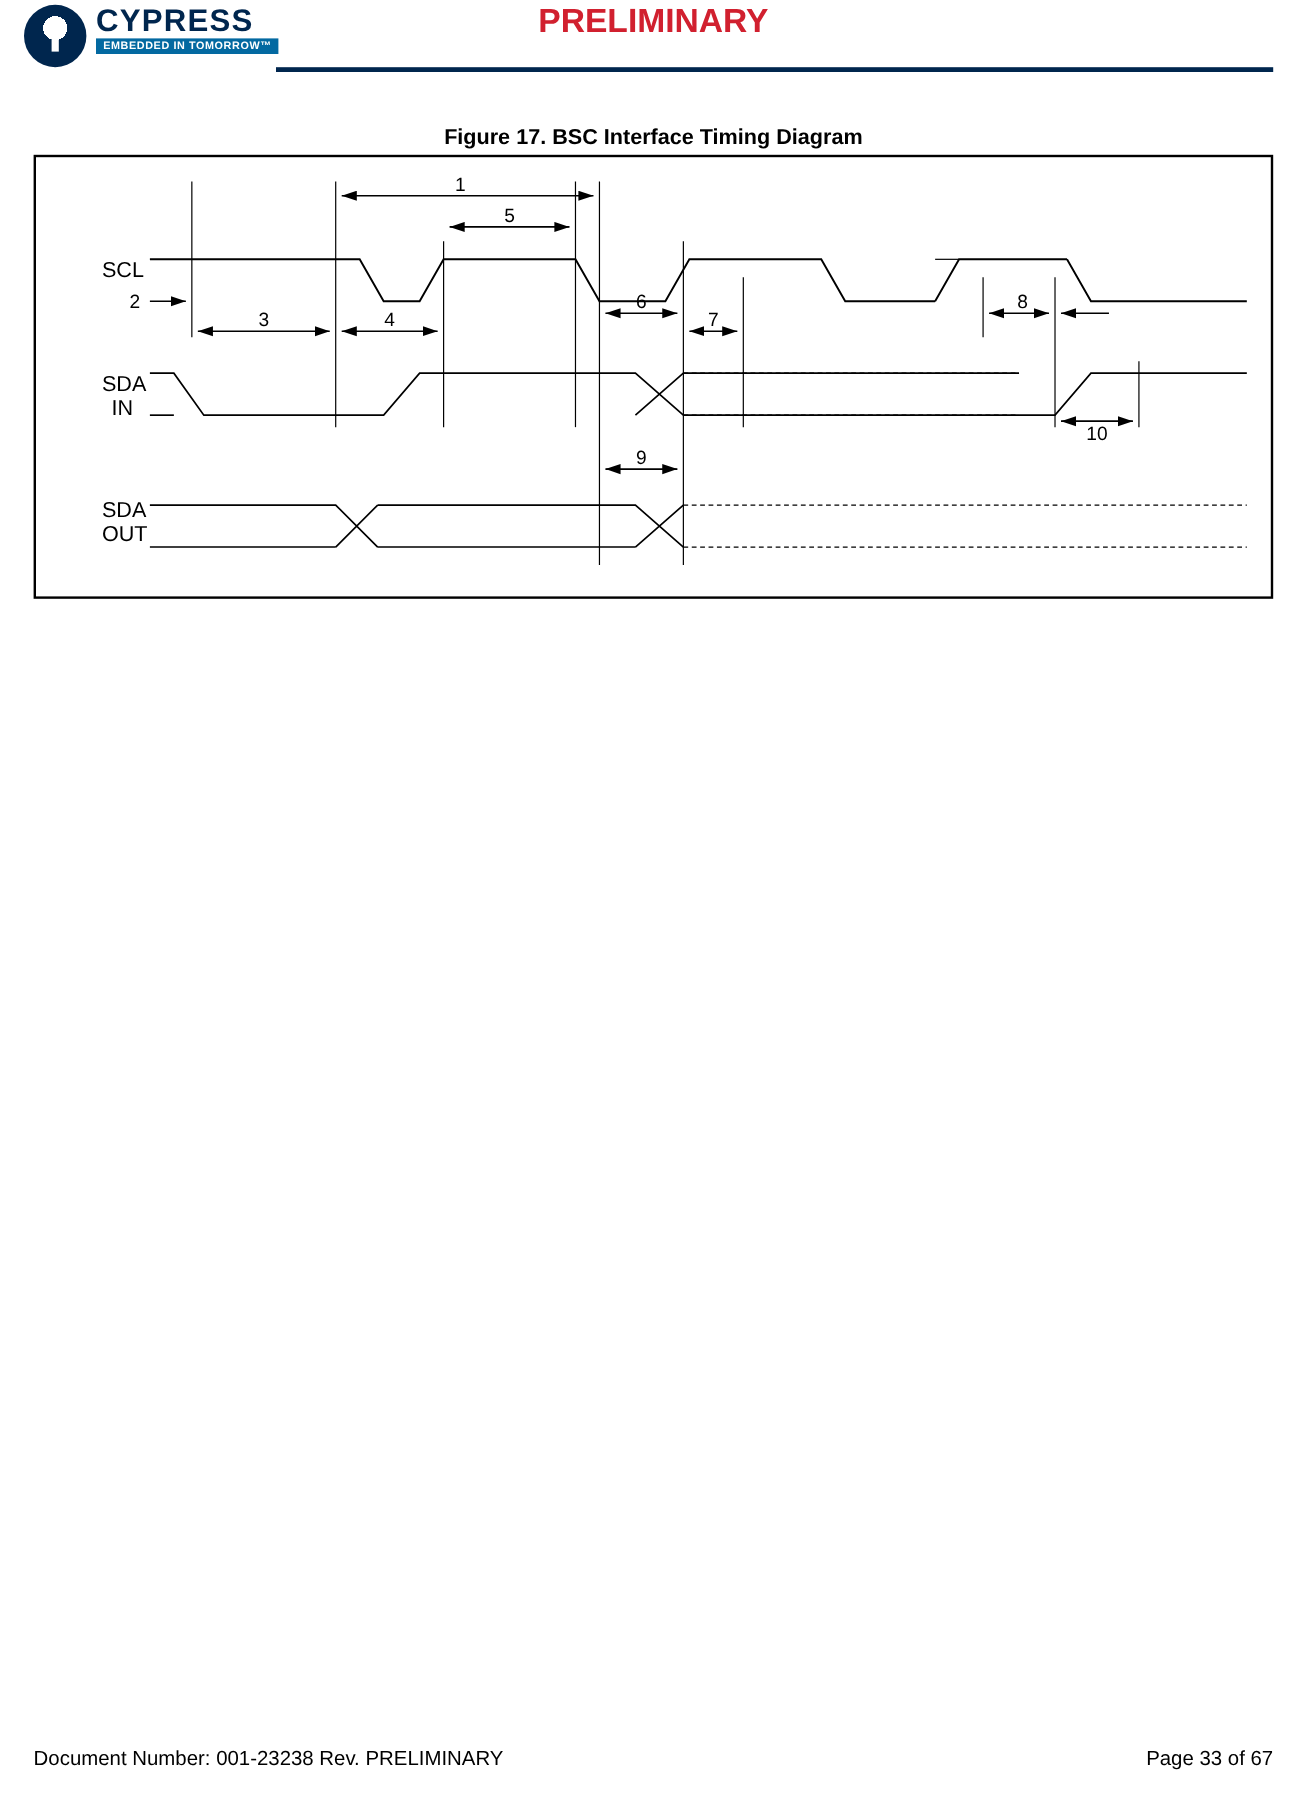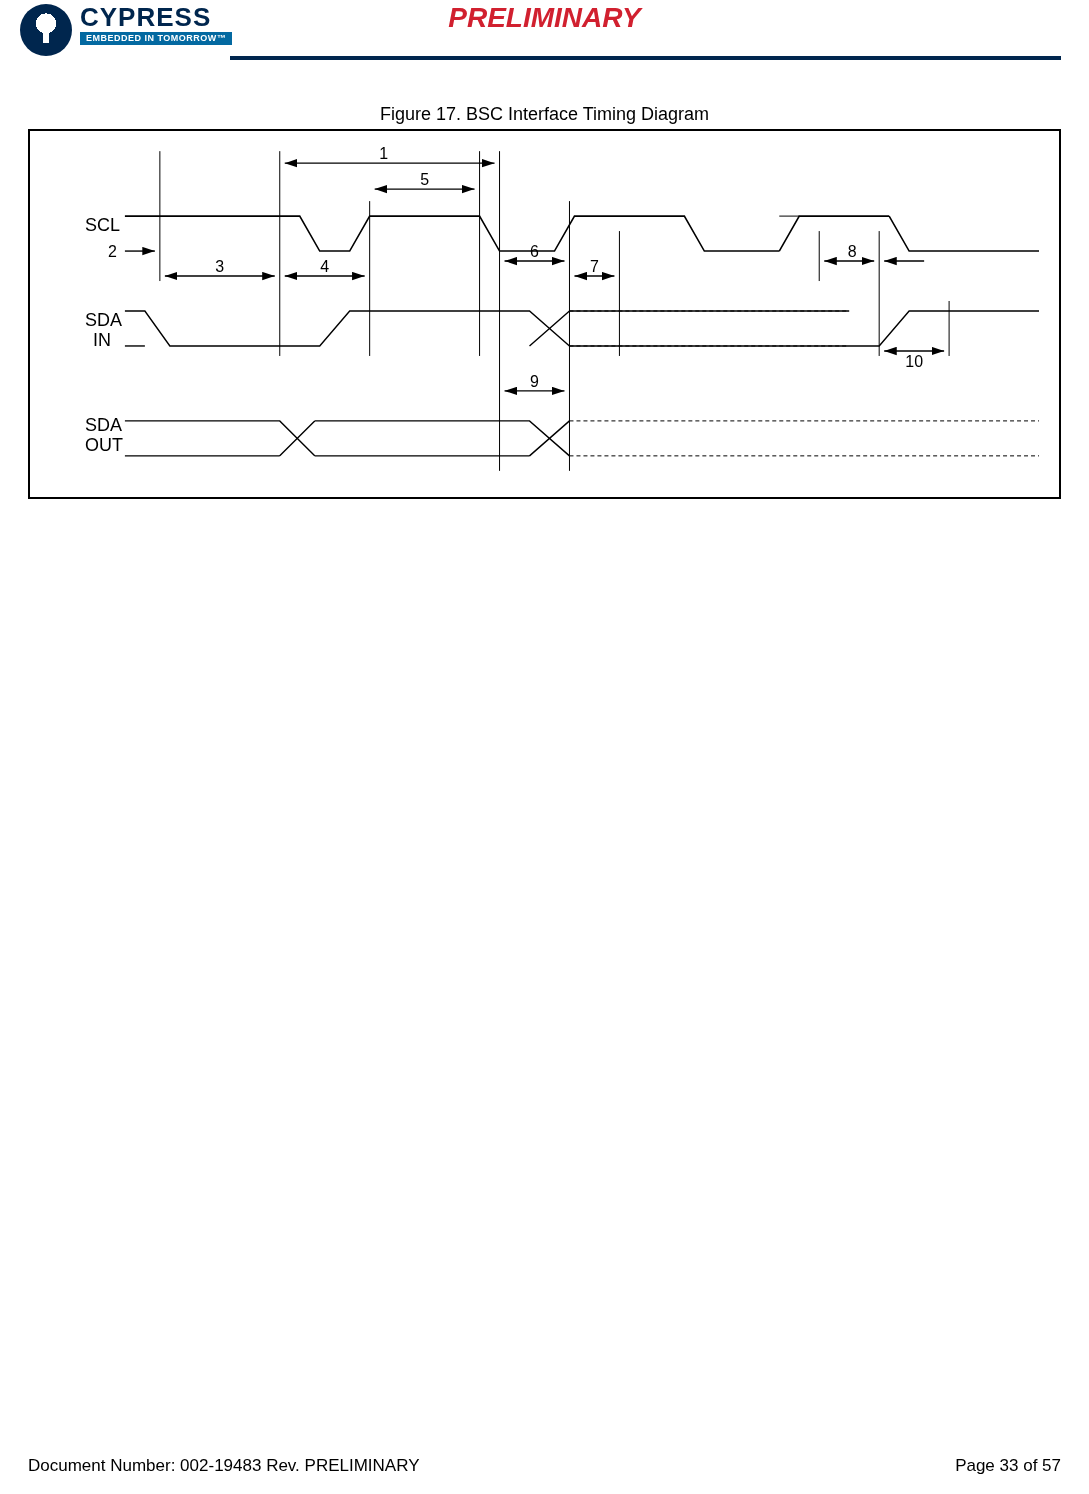--- a/index.html
+++ b/index.html
@@ -76,21 +76,20 @@
   .header-center {
     position: absolute;
     left: 0; right: 0;
     top: 2px;
     text-align: center;
     pointer-events: none;
   }
   .header-center span {
     font-size: 28px;
     font-weight: 700;
-    font-style: italic;
     color: #d1202f;
     pointer-events: none;
   }
   .header-right {
     margin-left: auto;
     font-size: 26px;
     font-weight: 800;
     color: #000;
     padding-top: 2px;
   }
@@ -99,21 +98,21 @@
     border-top: 4px solid #00264e;
     margin: 0;
     margin-left: 230px;
     margin-right: 28px;
     margin-top: -12px;
   }
 
   
   .figure-caption {
     text-align: center;
-    font-weight: 400;
+    font-weight: 700;
     font-size: 18px;
     margin-top: 44px;
   }
   .figure-box {
     margin: 4px 28px 0 28px;
     border: 2px solid #000;
     height: 370px;
     position: relative;
     box-sizing: border-box;
   }
@@ -241,17 +240,17 @@
                M285 290 L500 290 L540 325 M500 325 L540 290 M285 325 L500 325" fill="none" stroke="#000" stroke-width="1.4"></path>
 
       <path d="M540 290 L1010 290" stroke="#000" stroke-width="1" stroke-dasharray="4 3" fill="none"></path>
       <path d="M540 325 L820 325" stroke="#000" stroke-width="1" stroke-dasharray="4 3" fill="none"></path>
       <path d="M820 325 L1010 325" stroke="#000" stroke-width="1" stroke-dasharray="4 3" fill="none"></path>
 
     </svg>
   </div>
 
   <div class="footer">
-    <span>Document Number: 002-19483 Rev. PRELIMINARY</span>
-    <span>Page 33 of 57</span>
+    <span>Document Number: 001-23238 Rev. PRELIMINARY</span>
+    <span>Page 33 of 67</span>
   </div>
 
 </div>
 
 </body></html>

